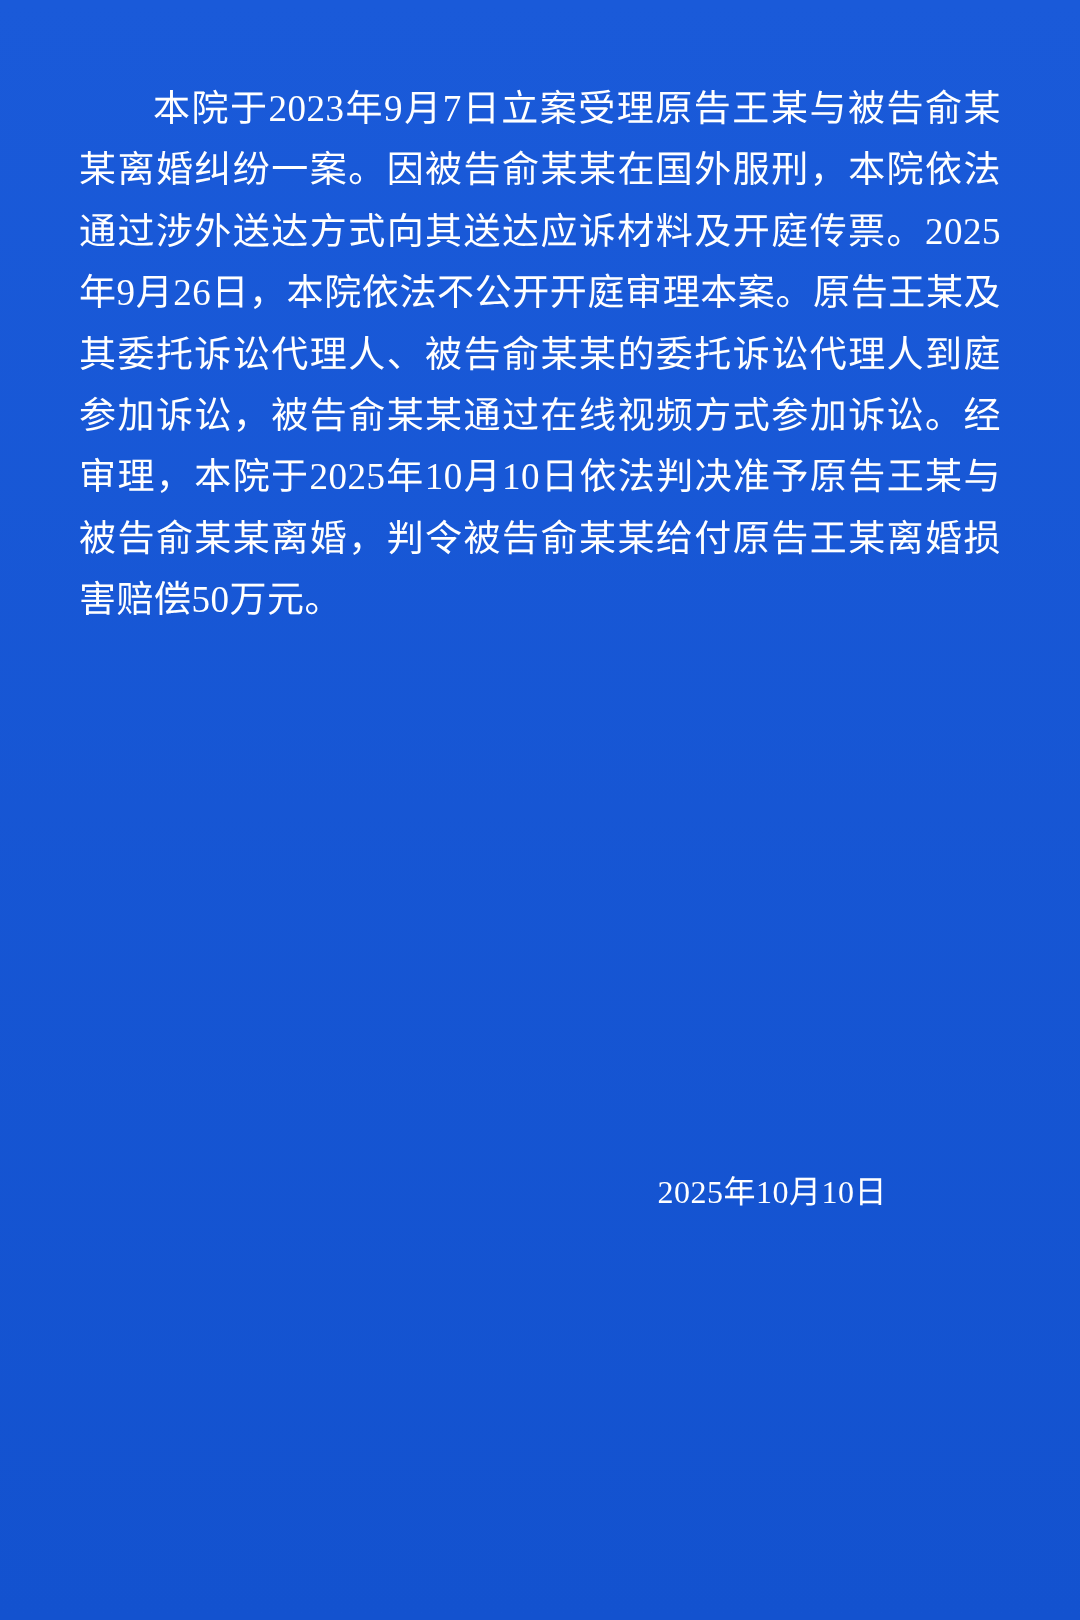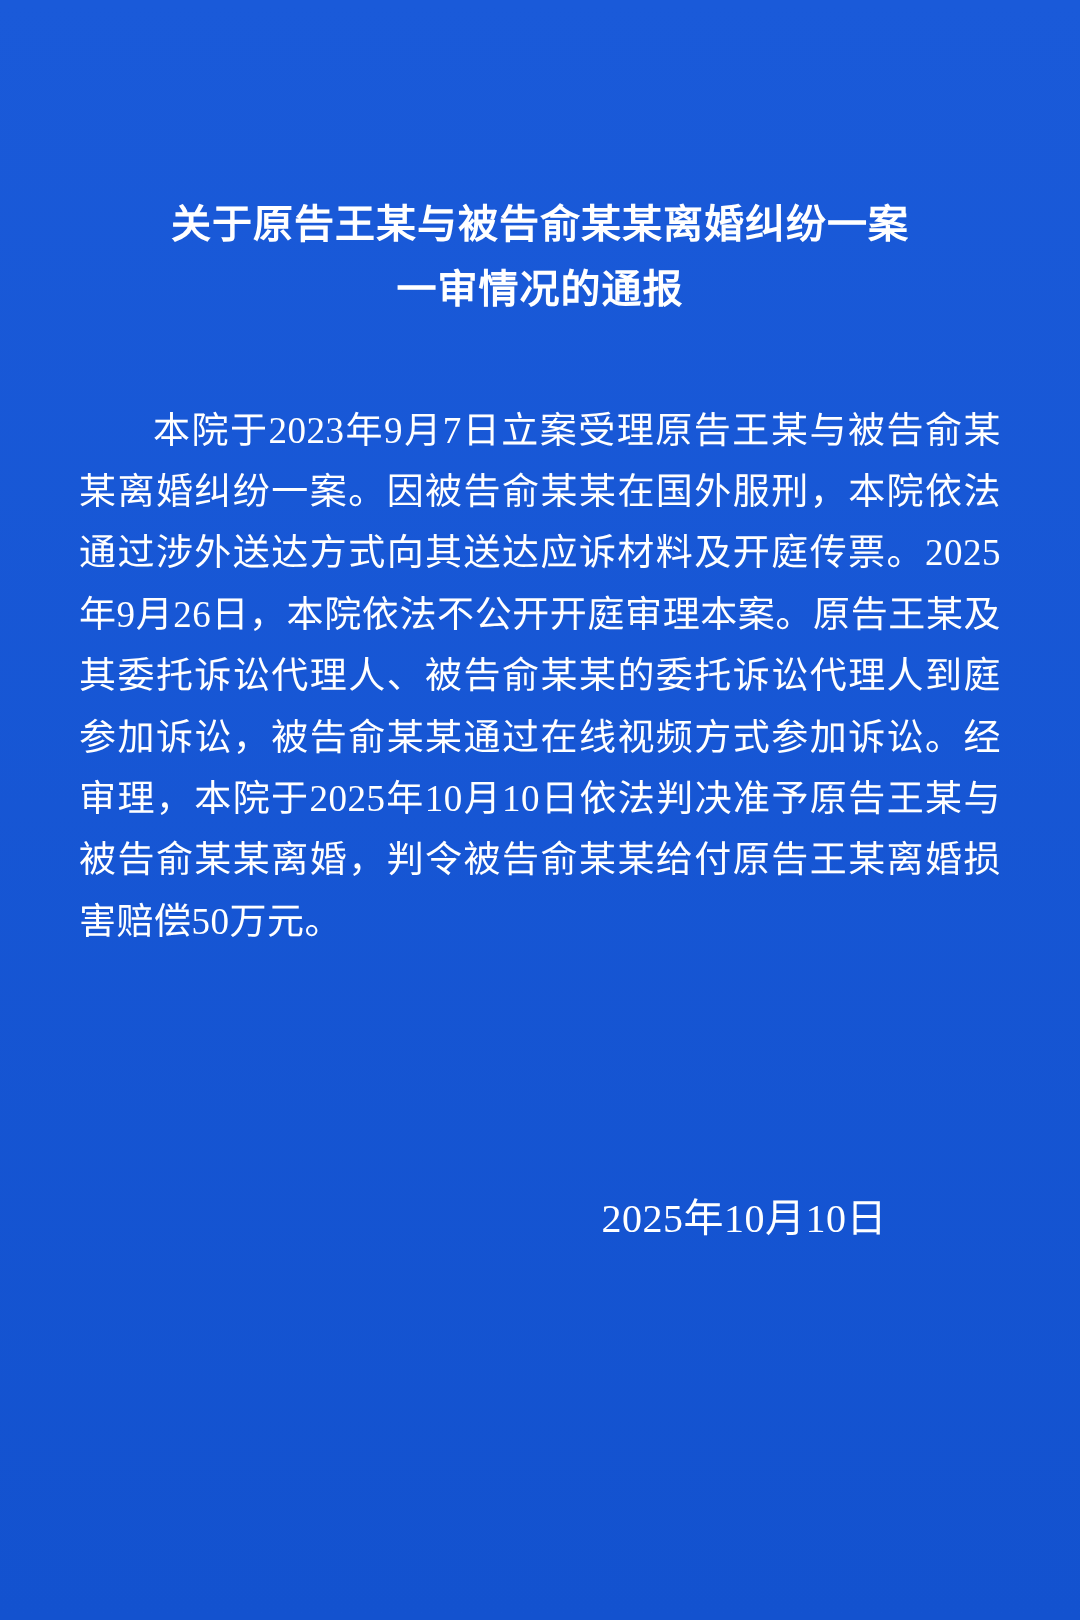--- a/index.html
+++ b/index.html
@@ -67,37 +67,33 @@
     color: #ffffff;
   }
   .signature .org {
     display: block;
     font-size: 37px;
     line-height: 1.55;
     letter-spacing: 1px;
   }
   .signature .date {
     display: block;
-    margin-top: 20px;
+    margin-top: 0;
     margin-right: 100px;
-    font-size: 40px;
+    font-size: 32px;
     line-height: 1.55;
     letter-spacing: 0.5px;
   }
 </style>
 </head>
 <body>
 
 <div class="page">
   <div class="content">
 
-    <h1 class="doc-title">
-      <span class="line">关于原告王某与被告俞某某离婚纠纷一案</span>
-      <span class="line">一审情况的通报</span>
-    </h1>
 
     <div class="body-block">
       <p class="body-paragraph">本院于2023年9月7日立案受理原告王某与被告俞某某离婚纠纷一案。因被告俞某某在国外服刑，本院依法通过涉外送达方式向其送达应诉材料及开庭传票。2025年9月26日，本院依法不公开开庭审理本案。原告王某及其委托诉讼代理人、被告俞某某的委托诉讼代理人到庭参加诉讼，被告俞某某通过在线视频方式参加诉讼。经审理，本院于2025年10月10日依法判决准予原告王某与被告俞某某离婚，判令被告俞某某给付原告王某离婚损害赔偿50万元。</p>
     </div>
 
     <div class="signature">
       <span class="date">2025年10月10日</span>
     </div>
 
   </div>

